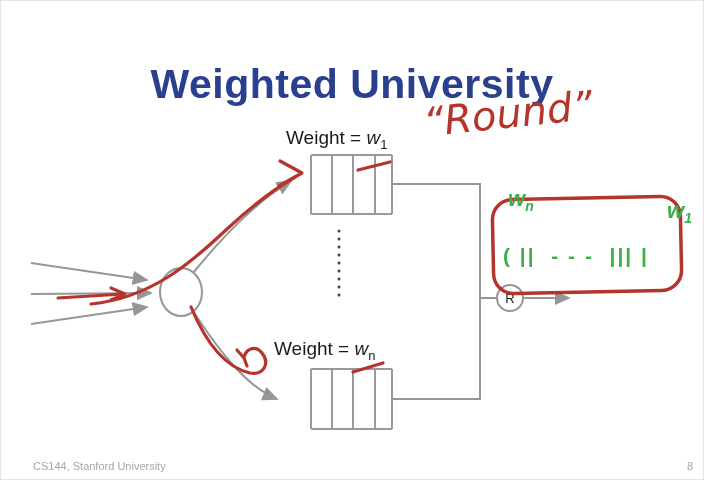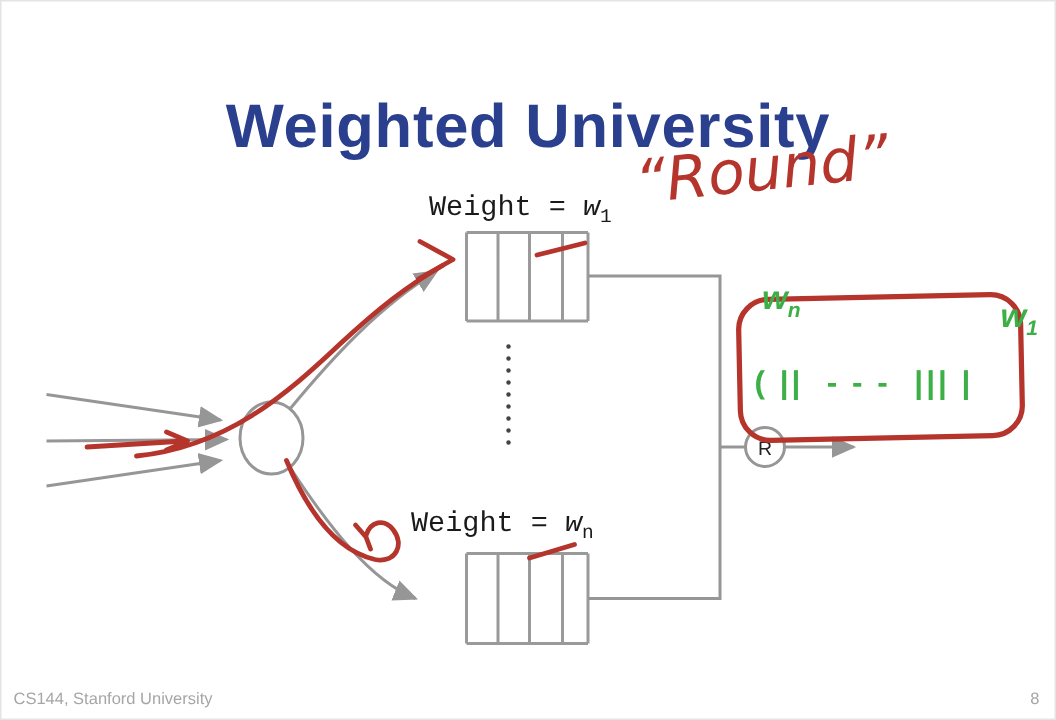--- a/index.html
+++ b/index.html
@@ -5,40 +5,40 @@
   html,body{margin:0;padding:0;background:#ffffff;}
   .slide{
     position:relative;width:704px;height:480px;background:#ffffff;
     border:1px solid #e4e4e4;box-sizing:border-box;overflow:hidden;
     font-family:"Liberation Sans",sans-serif;
   }
   .title{
     position:absolute;top:60px;left:0;width:100%;margin:0;text-align:center;
     font-size:41px;font-weight:600;color:#2a3f8e;letter-spacing:.5px;
   }
-  .qlabel{position:absolute;font-size:19px;color:#1a1a1a;white-space:nowrap;font-family:Liberation Mono, monospace;}
+  .qlabel{position:absolute;font-size:19px;color:#1a1a1a;white-space:nowrap;}
   .qlabel .var{font-style:italic;}
   .qlabel sub{font-size:13px;}
   .label-top{left:285px;top:126px;}
   .label-bottom{left:273px;top:337px;text-align:right;}
   svg.diagram{position:absolute;left:0;top:0;}
   .round-note{
     position:absolute;left:422px;top:86px;width:240px;
     color:#b5342c;font-size:40px;font-style:italic;font-weight:500;
     transform:rotate(-6deg);font-family:"DejaVu Sans",sans-serif;white-space:nowrap;
   }
   .board-label{position:absolute;color:#3caf46;font-size:22px;font-style:italic;font-weight:600;}
   .board-label sub{font-size:14px;}
   .board-left{left:507px;top:185px;}
   .board-right{left:666px;top:197px;}
   .board-ticks{
     position:absolute;left:502px;top:243px;color:#3caf46;
     font-size:21px;font-weight:600;letter-spacing:2px;white-space:pre;
   }
-  .footer{position:absolute;bottom:7px;font-size:11px;color:#a6a6a6;}
+  .footer{position:absolute;bottom:7px;font-size:11px;color:#a6a6a6;margin-left:24px;}
   .footer-left{left:8px;}
   .footer-right{right:10px;}
   svg text{font-family:"Liberation Sans",sans-serif;}
 </style>
 </head>
 <body>
 
 <div class="slide">
 
   <h1 class="title">Weighted University</h1>

